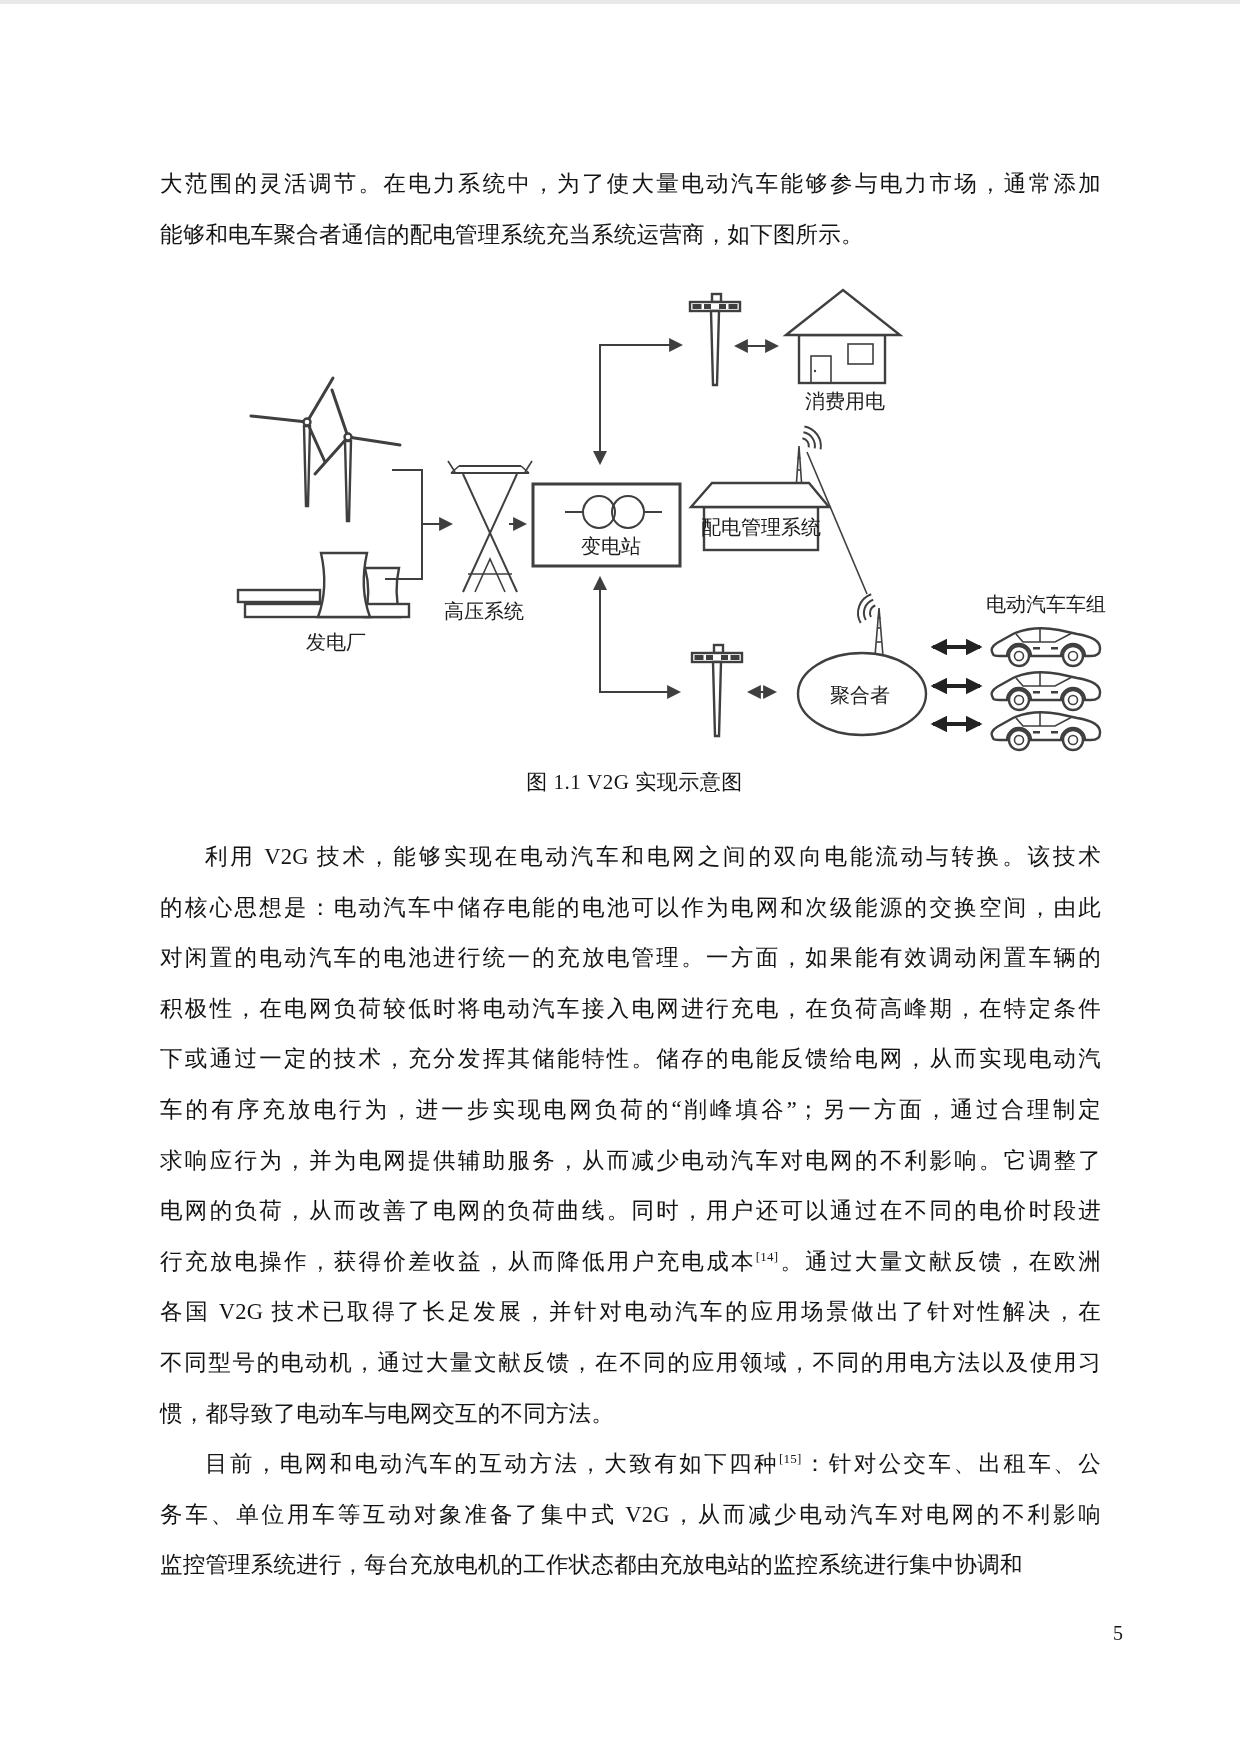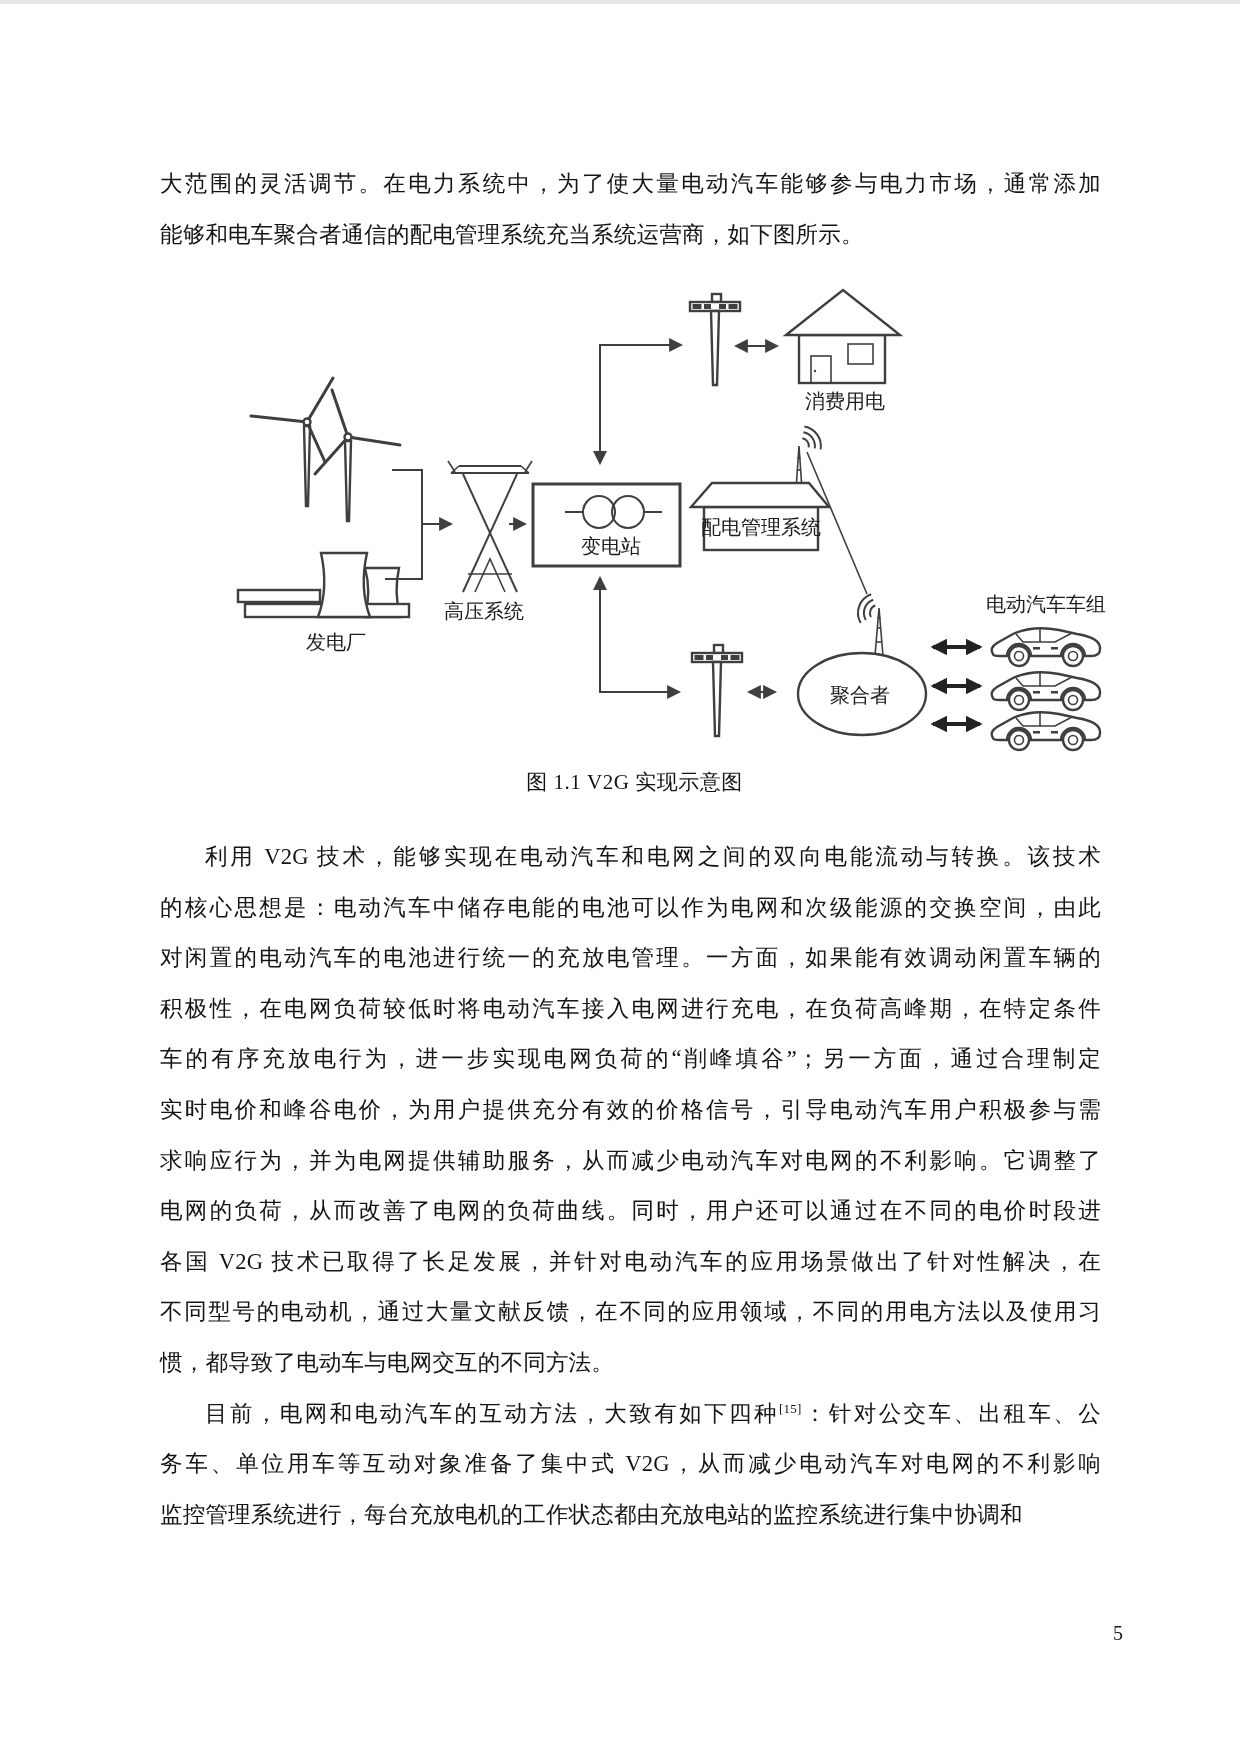--- a/index.html
+++ b/index.html
@@ -197,24 +197,25 @@
     <use href="#car" transform="translate(772,450)"></use>
   </svg>
 
   <div id="caption">图 1.1  V2G 实现示意图</div>
 
   <div id="main" class="textcol">
       <div class="line indent">利用 V2G 技术，能够实现在电动汽车和电网之间的双向电能流动与转换。该技术</div>
       <div class="line">的核心思想是：电动汽车中储存电能的电池可以作为电网和次级能源的交换空间，由此</div>
       <div class="line">对闲置的电动汽车的电池进行统一的充放电管理。一方面，如果能有效调动闲置车辆的</div>
       <div class="line">积极性，在电网负荷较低时将电动汽车接入电网进行充电，在负荷高峰期，在特定条件</div>
+      <div class="line">下或通过一定的技术，充分发挥其储能特性。储存的电能反馈给电网，从而实现电动汽</div>
       <div class="line">车的有序充放电行为，进一步实现电网负荷的“削峰填谷”；另一方面，通过合理制定</div>
-      <div class="line">实时电价和峰谷电价，为用户提供充分有效的价格信号，引导电动汽车用户积极参与需</div>
       <div class="line">求响应行为，并为电网提供辅助服务，从而减少电动汽车对电网的不利影响。它调整了</div>
       <div class="line">电网的负荷，从而改善了电网的负荷曲线。同时，用户还可以通过在不同的电价时段进</div>
+      <div class="line">行充放电操作，获得价差收益，从而降低用户充电成本<sup>[14]</sup>。通过大量文献反馈，在欧洲</div>
       <div class="line">各国 V2G 技术已取得了长足发展，并针对电动汽车的应用场景做出了针对性解决，在</div>
       <div class="line">不同型号的电动机，通过大量文献反馈，在不同的应用领域，不同的用电方法以及使用习</div>
       <div class="line para-end">惯，都导致了电动车与电网交互的不同方法。</div>
       <div class="line indent">目前，电网和电动汽车的互动方法，大致有如下四种<sup>[15]</sup>：针对公交车、出租车、公</div>
       <div class="line">务车、单位用车等互动对象准备了集中式 V2G，从而减少电动汽车对电网的不利影响</div>
       <div class="line para-end">监控管理系统进行，每台充放电机的工作状态都由充放电站的监控系统进行集中协调和</div>
     </div>
 
   <div id="pagenum">5</div>
 

